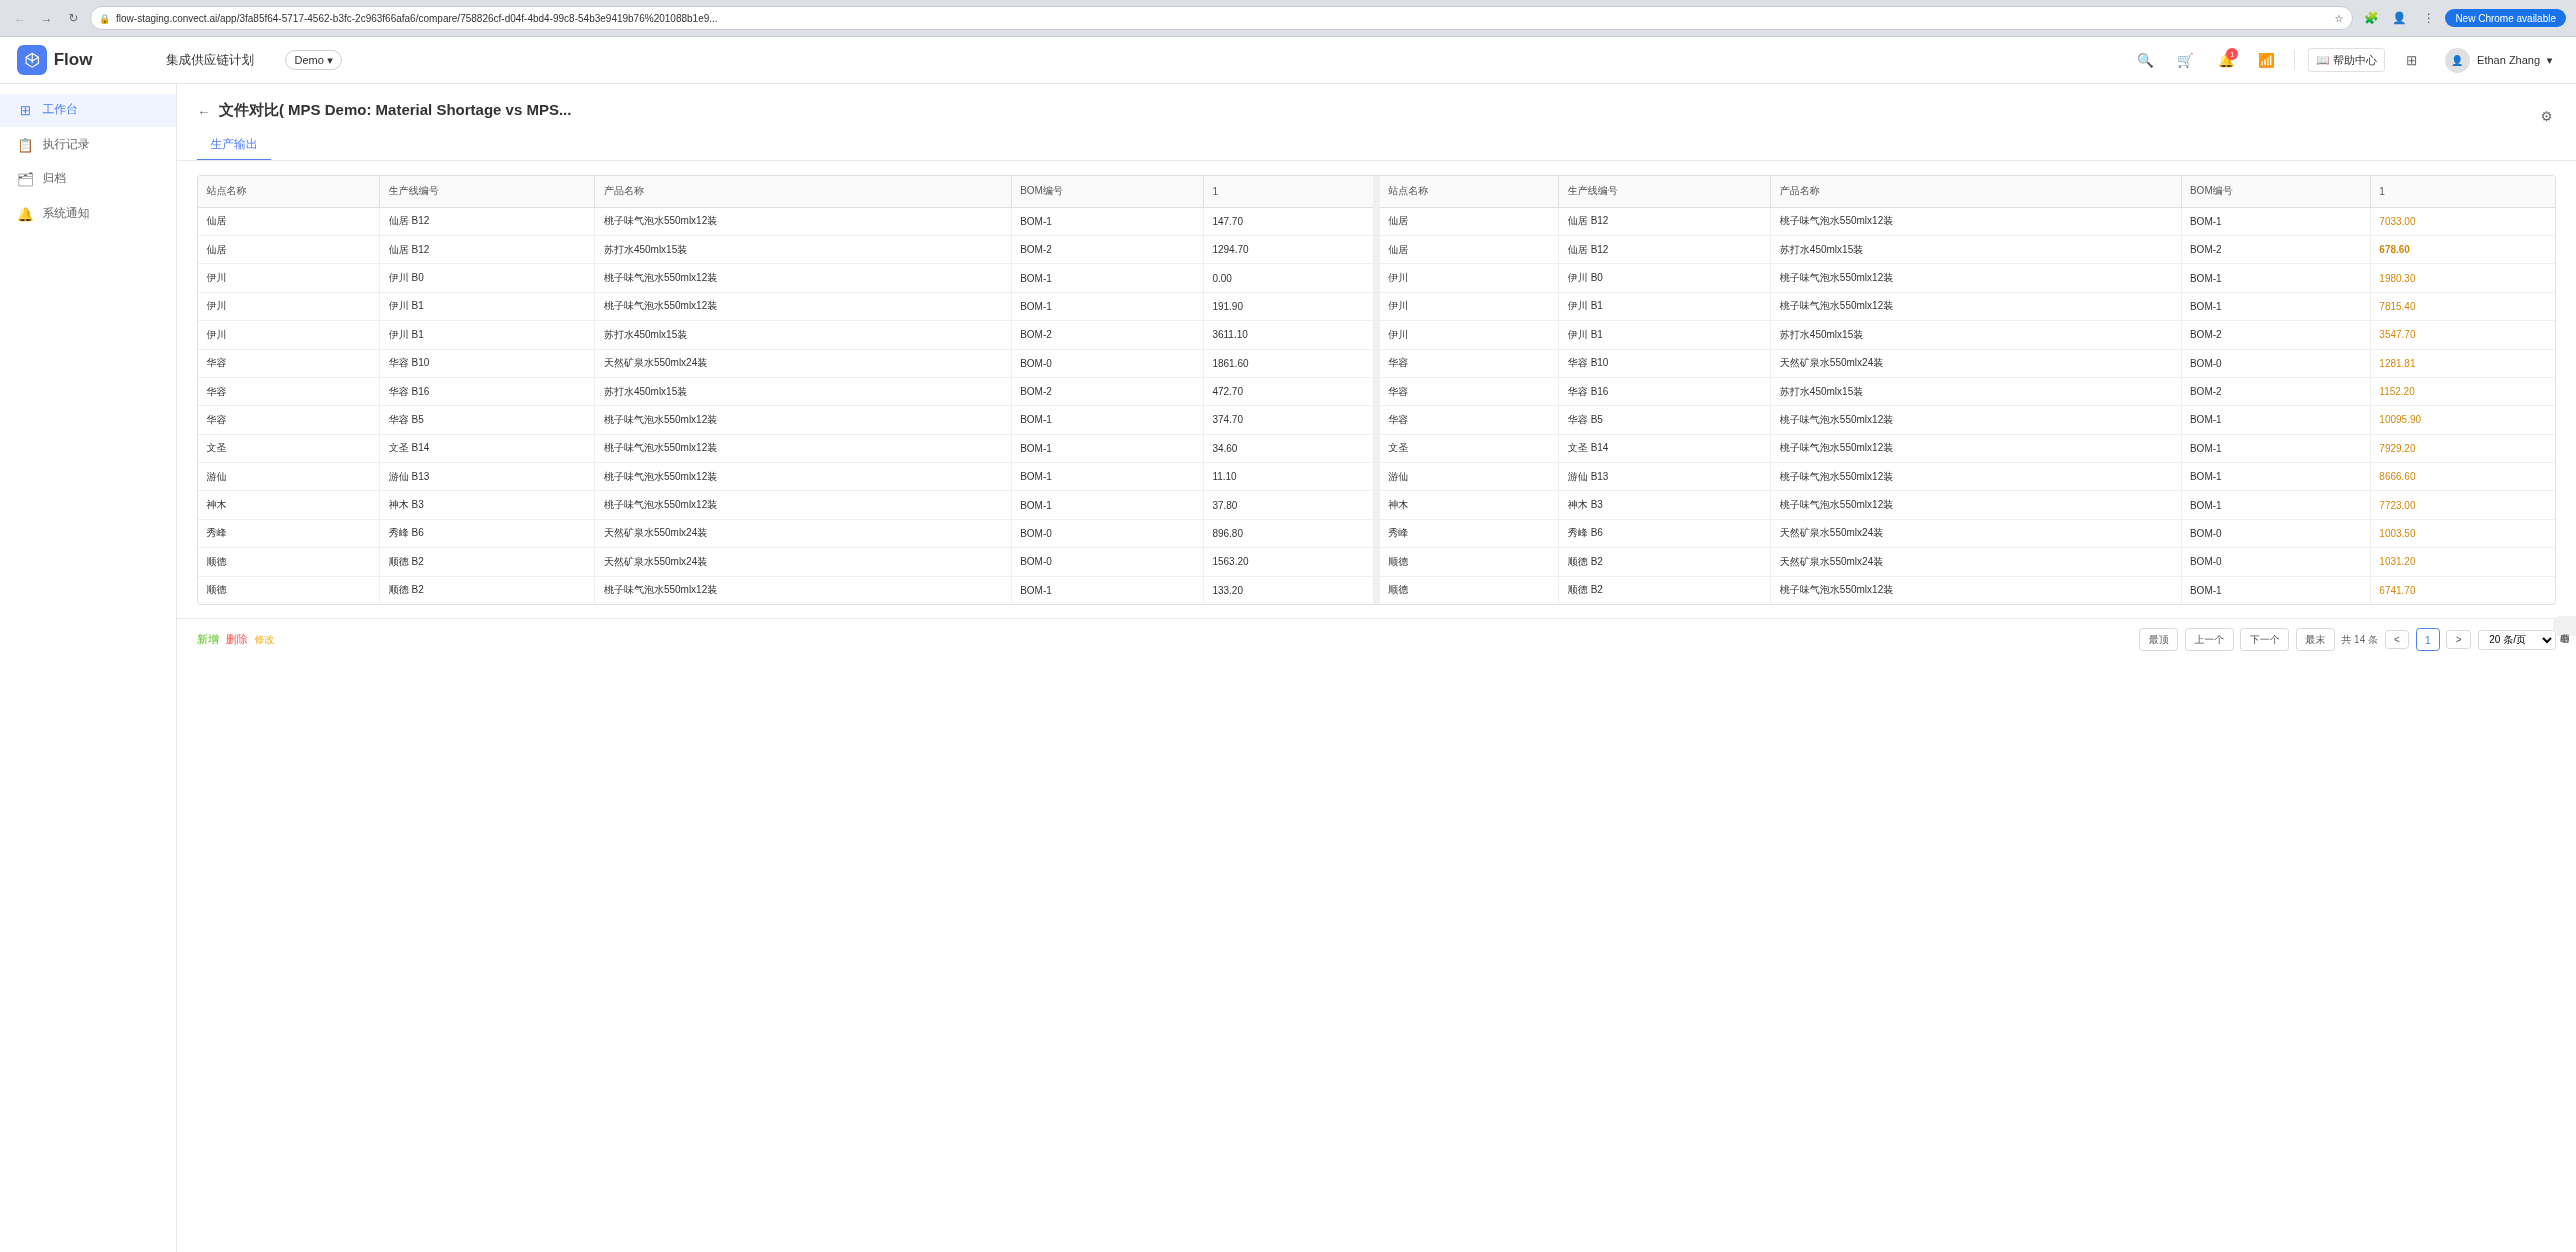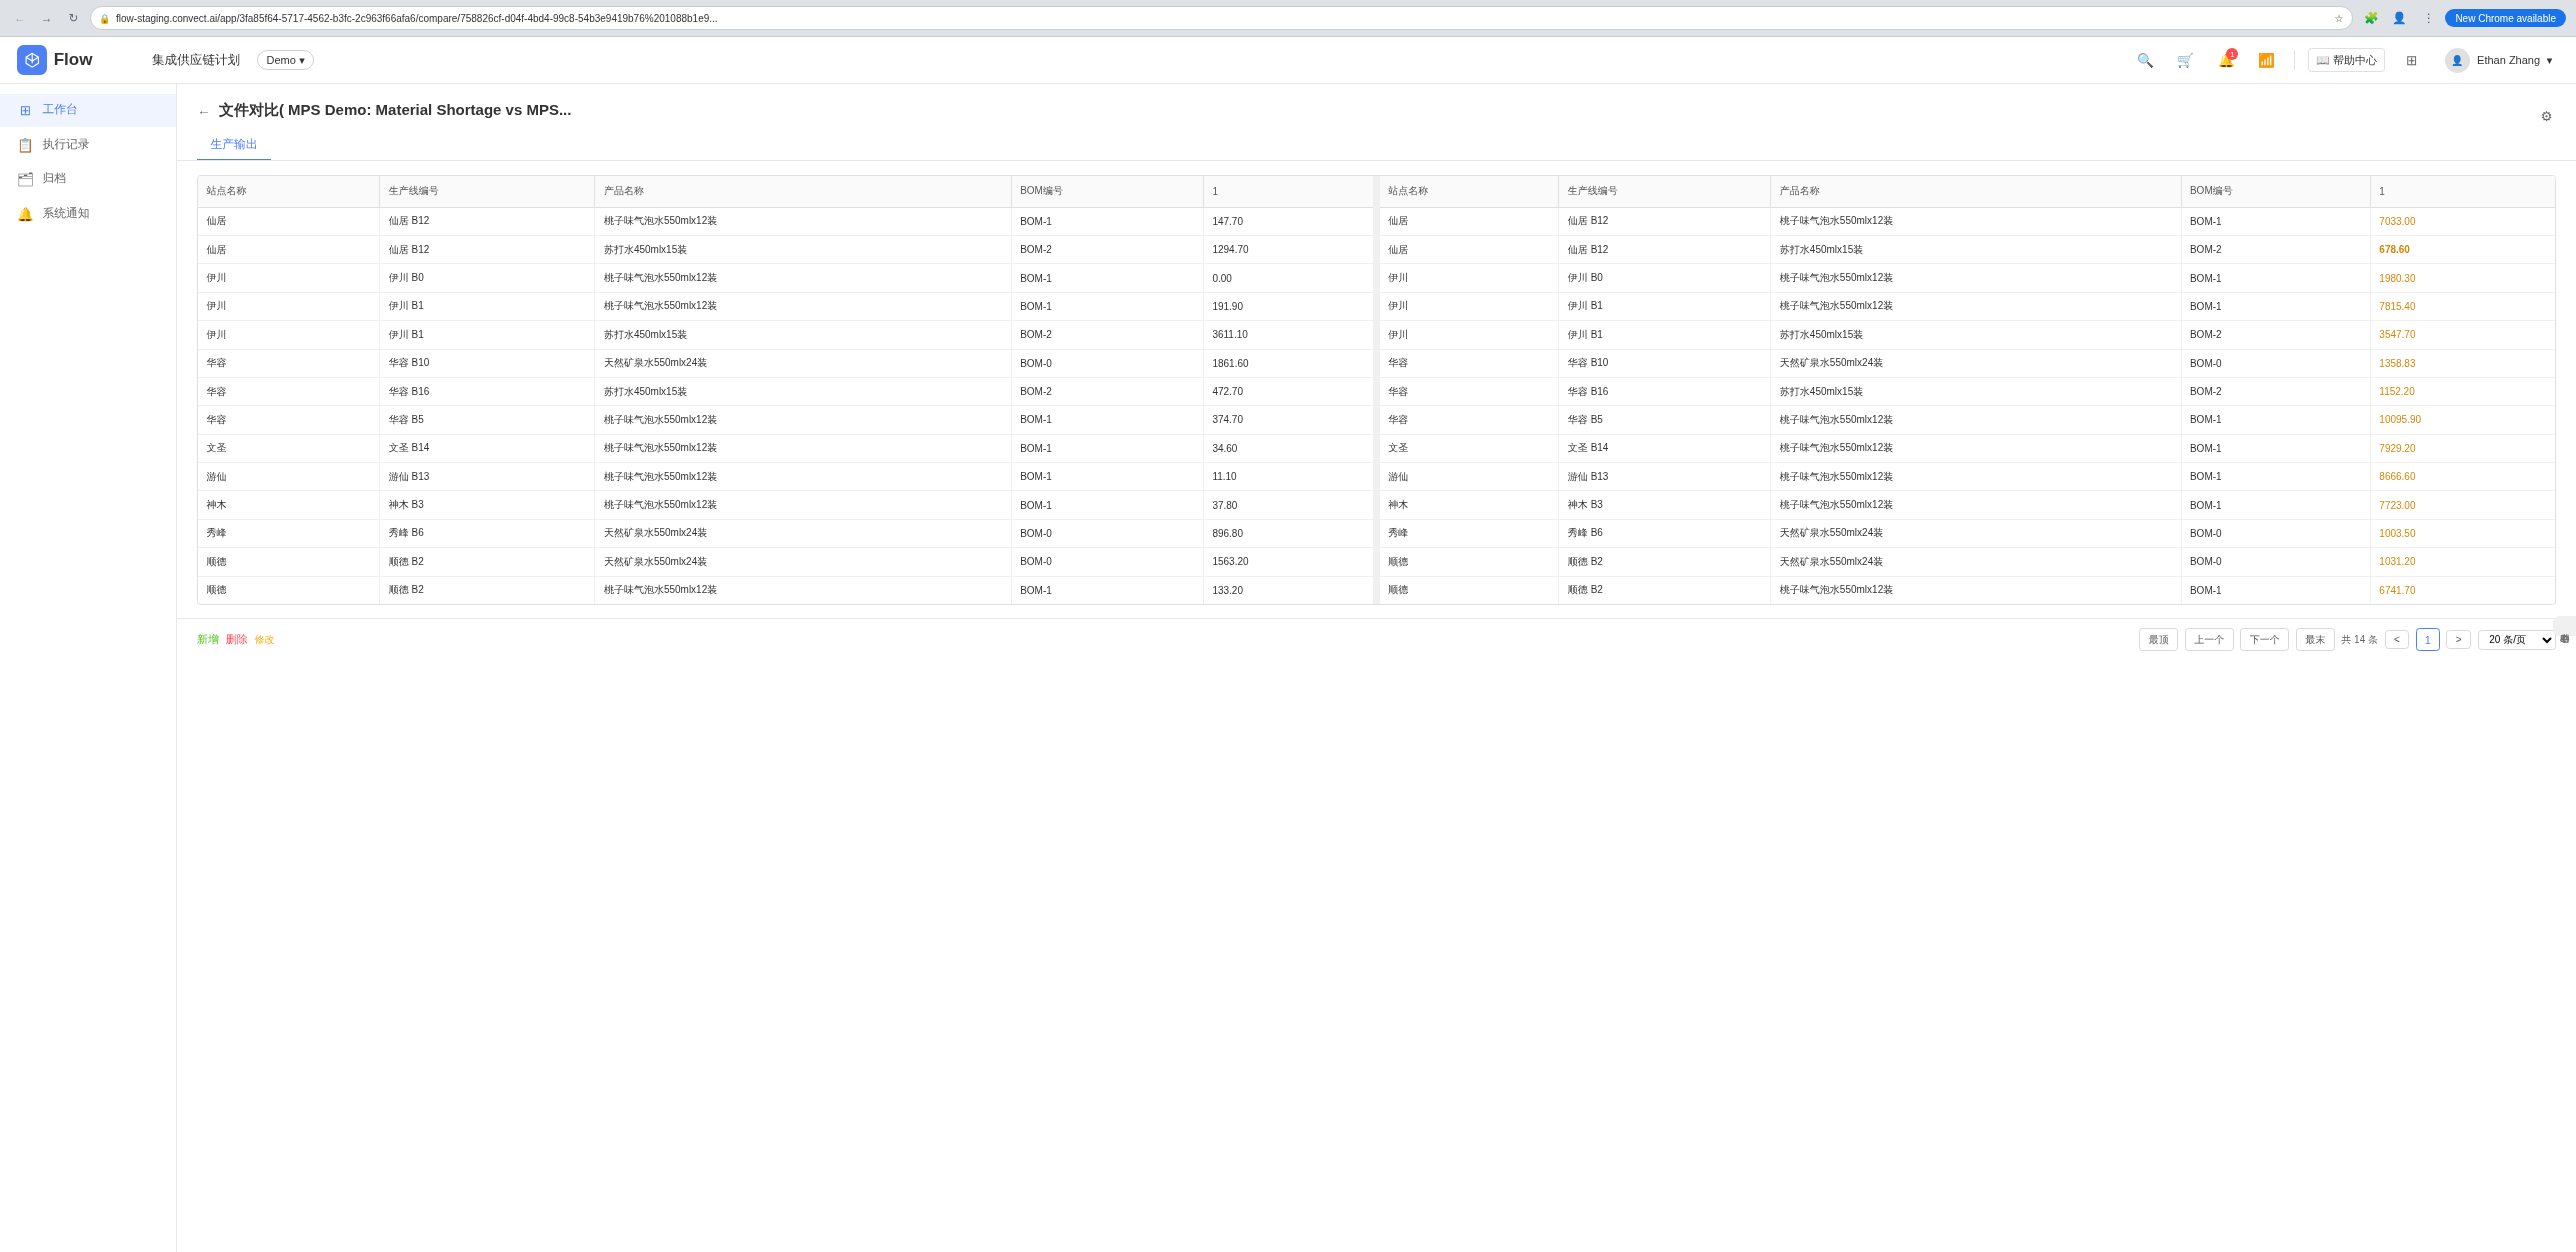--- a/index.html
+++ b/index.html
@@ -65,21 +65,21 @@
     .app-container { display: flex; flex-direction: column; height: calc(100vh - 37px); }
 
     
     .top-nav {
       background: white;
       border-bottom: 0.8px solid #e8e8e8;
       height: 47px;
       display: flex;
       align-items: center;
       padding: 0 17px;
-      gap: 17px;
+      gap: 31px;
     }
     .logo-area { display: flex; align-items: center; gap: 6.7px; min-width: 118px; }
     .logo-icon {
       width: 30px; height: 30px;
       background: #4f7ff5;
       border-radius: 6.7px;
       display: flex; align-items: center; justify-content: center;
     }
     .logo-icon svg { width: 18.5px; height: 18.5px; }
     .logo-text { font-size: 17px; font-weight: 600; color: #333; }
@@ -565,21 +565,21 @@
       <td>伊川 B1</td>
       <td>苏打水450mlx15装</td>
       <td>BOM-2</td>
       <td style="color:#d4870a;font-weight:500;">3547.70</td>
     </tr>
                   <tr>
       <td>华容</td>
       <td>华容 B10</td>
       <td>天然矿泉水550mlx24装</td>
       <td>BOM-0</td>
-      <td style="color:#d4870a;font-weight:500;">1358.83</td>
+      <td style="color:#d4870a;font-weight:500;">1281.81</td>
     </tr>
                   <tr>
       <td>华容</td>
       <td>华容 B16</td>
       <td>苏打水450mlx15装</td>
       <td>BOM-2</td>
       <td style="color:#d4870a;font-weight:400;">1152.20</td>
     </tr>
                   <tr>
       <td>华容</td>

